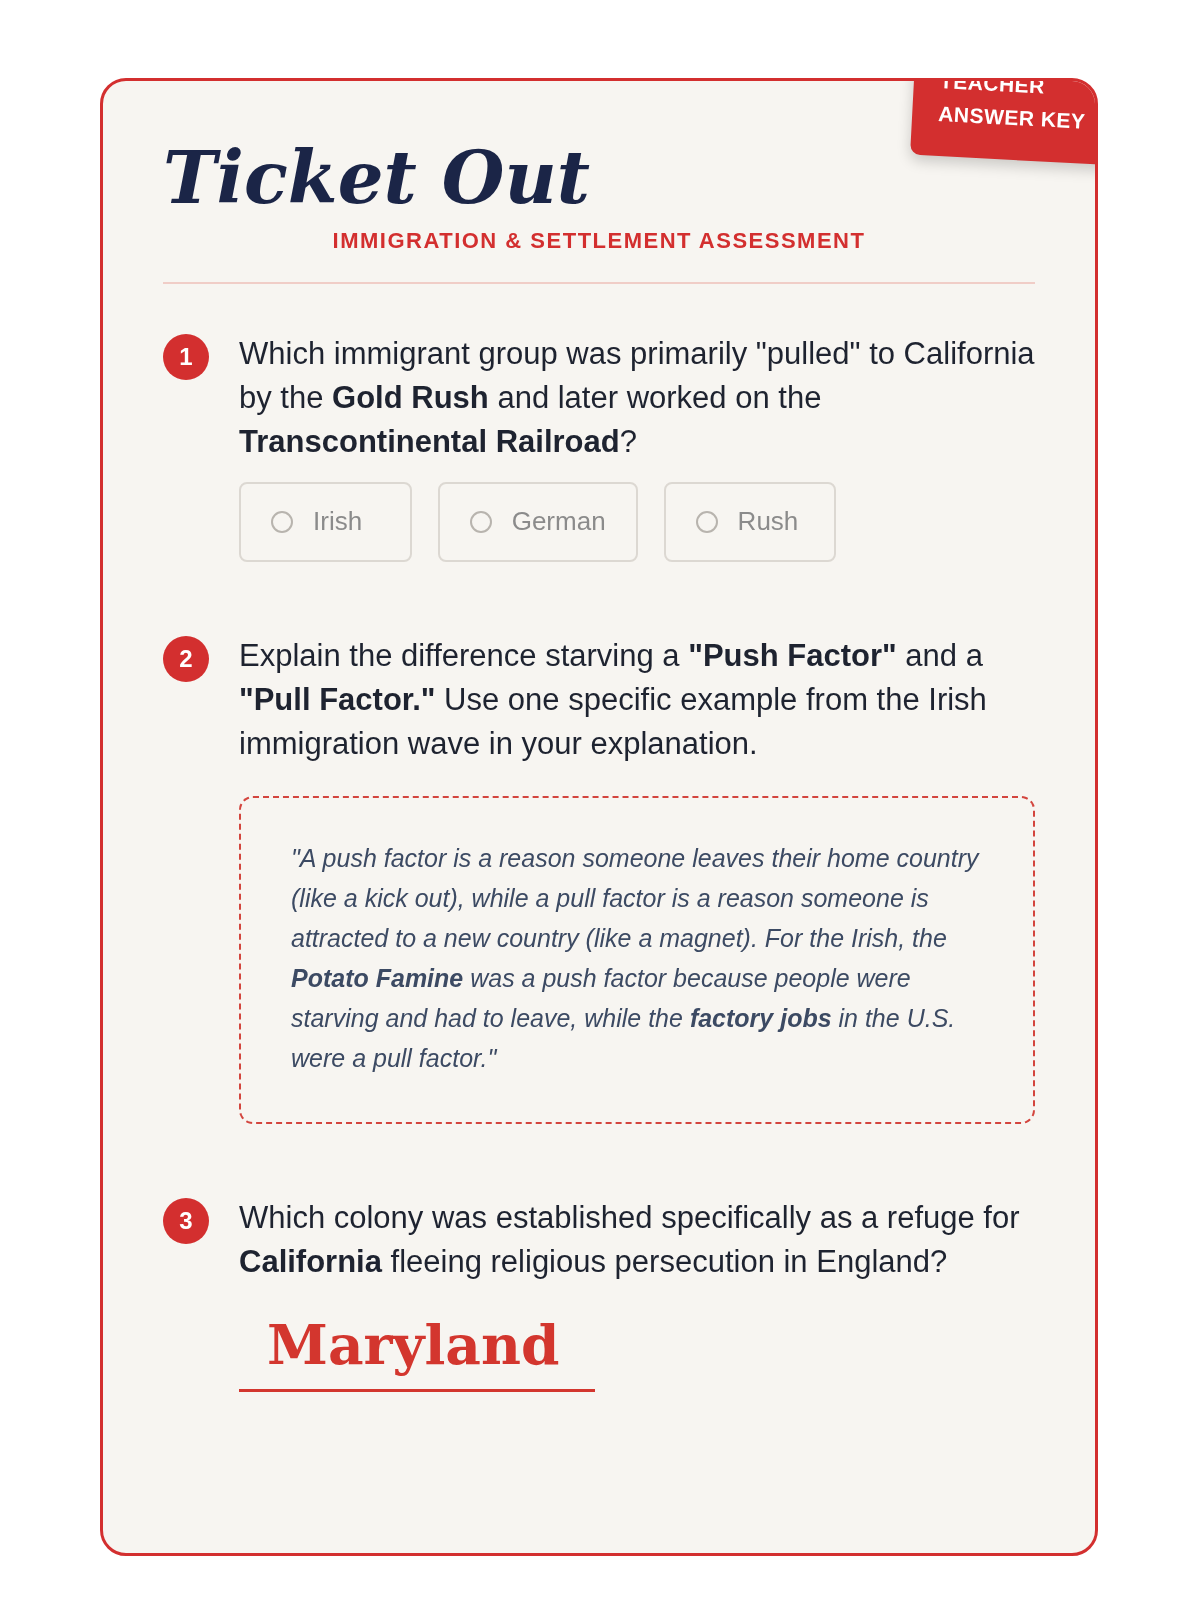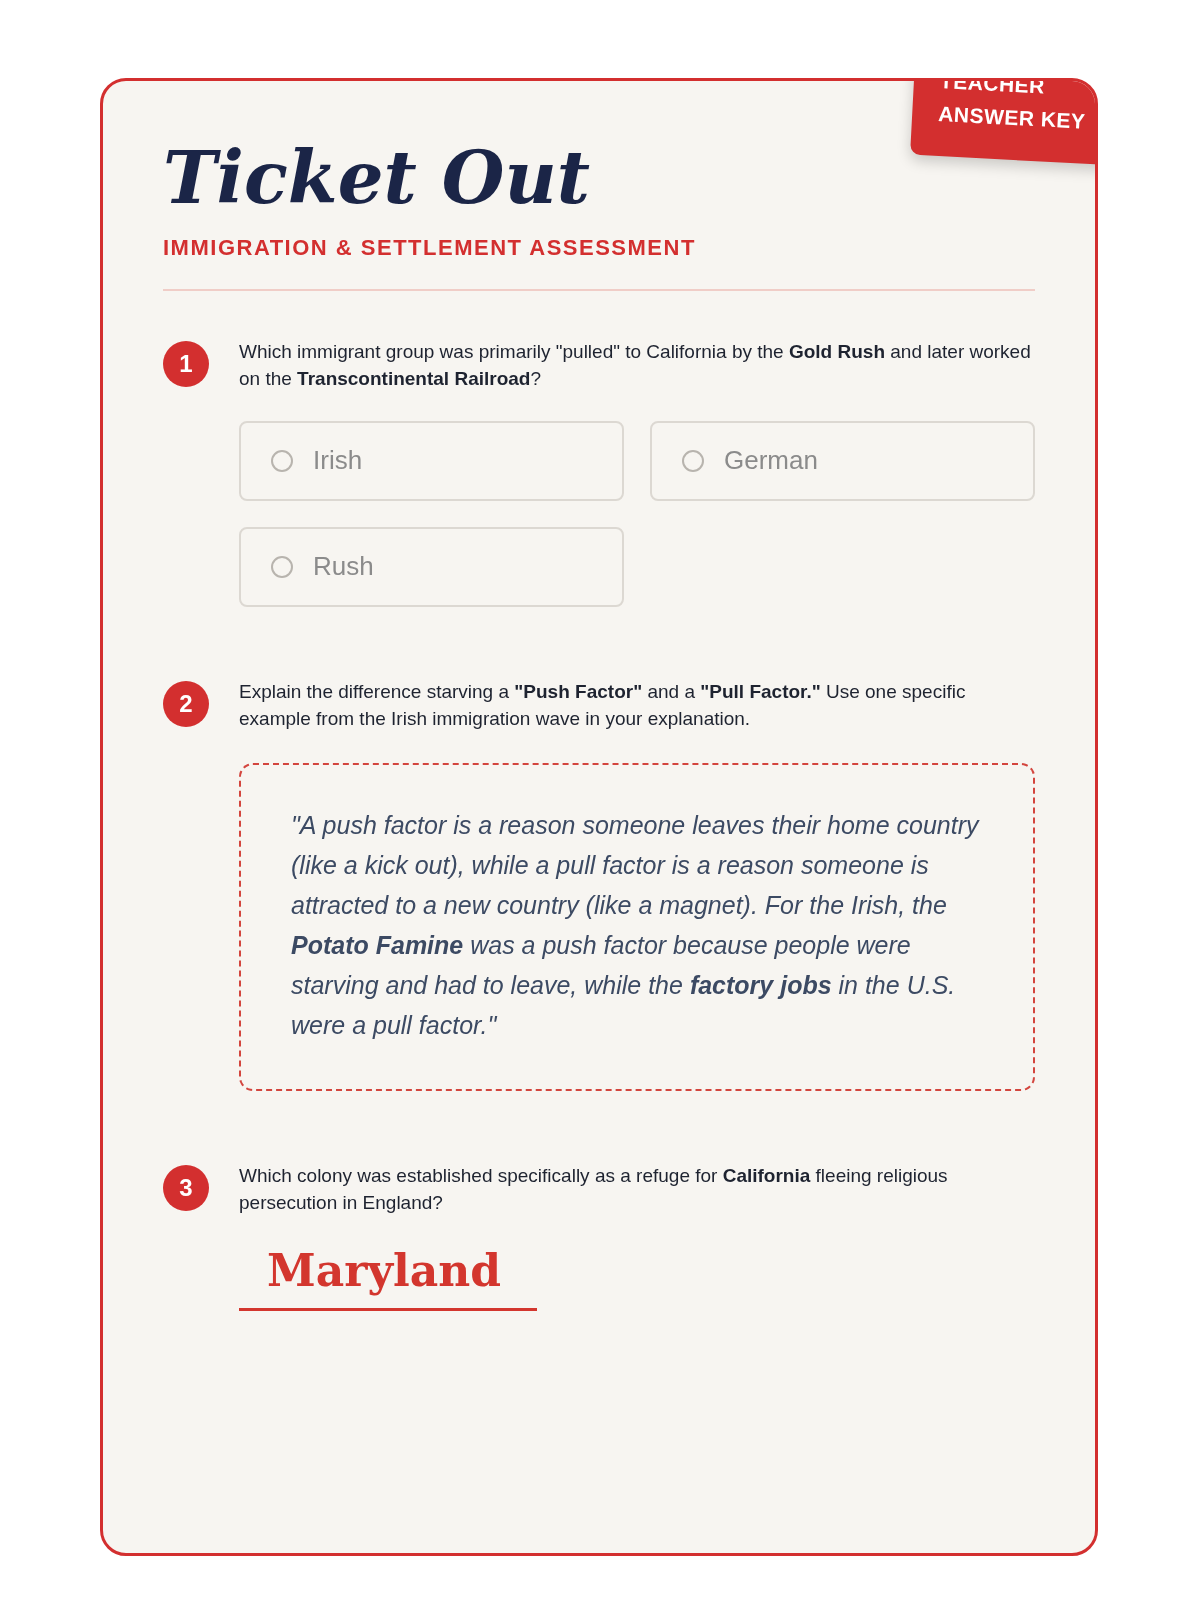--- a/index.html
+++ b/index.html
@@ -37,25 +37,26 @@
   }
   .title {
     font-family:"DejaVu Serif", serif;
     font-style:italic;
     font-weight:700;
     font-size:72px;
     color:#1b2547;
     line-height:1.15;
   }
   .subtitle {
-    margin-top:15px;
+    margin-top:8px;
     color:#d32f2f;
     font-weight:700;
     font-size:22px;
     letter-spacing:1.5px;
+    text-align:center;
   }
   .divider {
     border:none;
     border-top:2px solid #f0cdc7;
     margin:28px 0 48px 0;
   }
   .question { display:flex; gap:30px; }
   .question + .question { margin-top:72px; }
   .qnum {
     flex:0 0 46px;
@@ -63,29 +64,29 @@
     border-radius:50%;
     background:#d32f2f;
     color:#ffffff;
     font-weight:700;
     font-size:24px;
     display:flex; align-items:center; justify-content:center;
     margin-top:2px;
   }
   .qbody { flex:1; min-width:0; }
   .qtext {
-    font-size:19px;
+    font-size:31px;
     line-height:1.42;
     color:#1e2330;
   }
   .qtext strong { font-weight:700; }
   .options {
-    margin-top:28px;
+    margin-top:18px;
     display:grid;
-    grid-template-columns:1fr 1fr;
+    grid-template-columns:1fr 1fr 1fr 1fr;
     gap:26px;
   }
   .option {
     display:flex;
     align-items:center;
     gap:20px;
     height:80px;
     padding:0 30px;
     border:2px solid #dcd8d2;
     border-radius:8px;
@@ -128,21 +129,21 @@
     font-size:25px;
     line-height:1.6;
     color:#3c4a63;
   }
   .exemplar-text strong { font-weight:700; }
   .answer-blank {
     display:inline-block;
     margin-top:28px;
     font-family:"DejaVu Serif", serif;
     font-weight:700;
-    font-size:44px;
+    font-size:55px;
     color:#d3362e;
     border-bottom:3px solid #d3362e;
     padding:0 36px 12px 28px;
   }
 </style>
 </head>
 <body>
 
 <div class="card">
 

